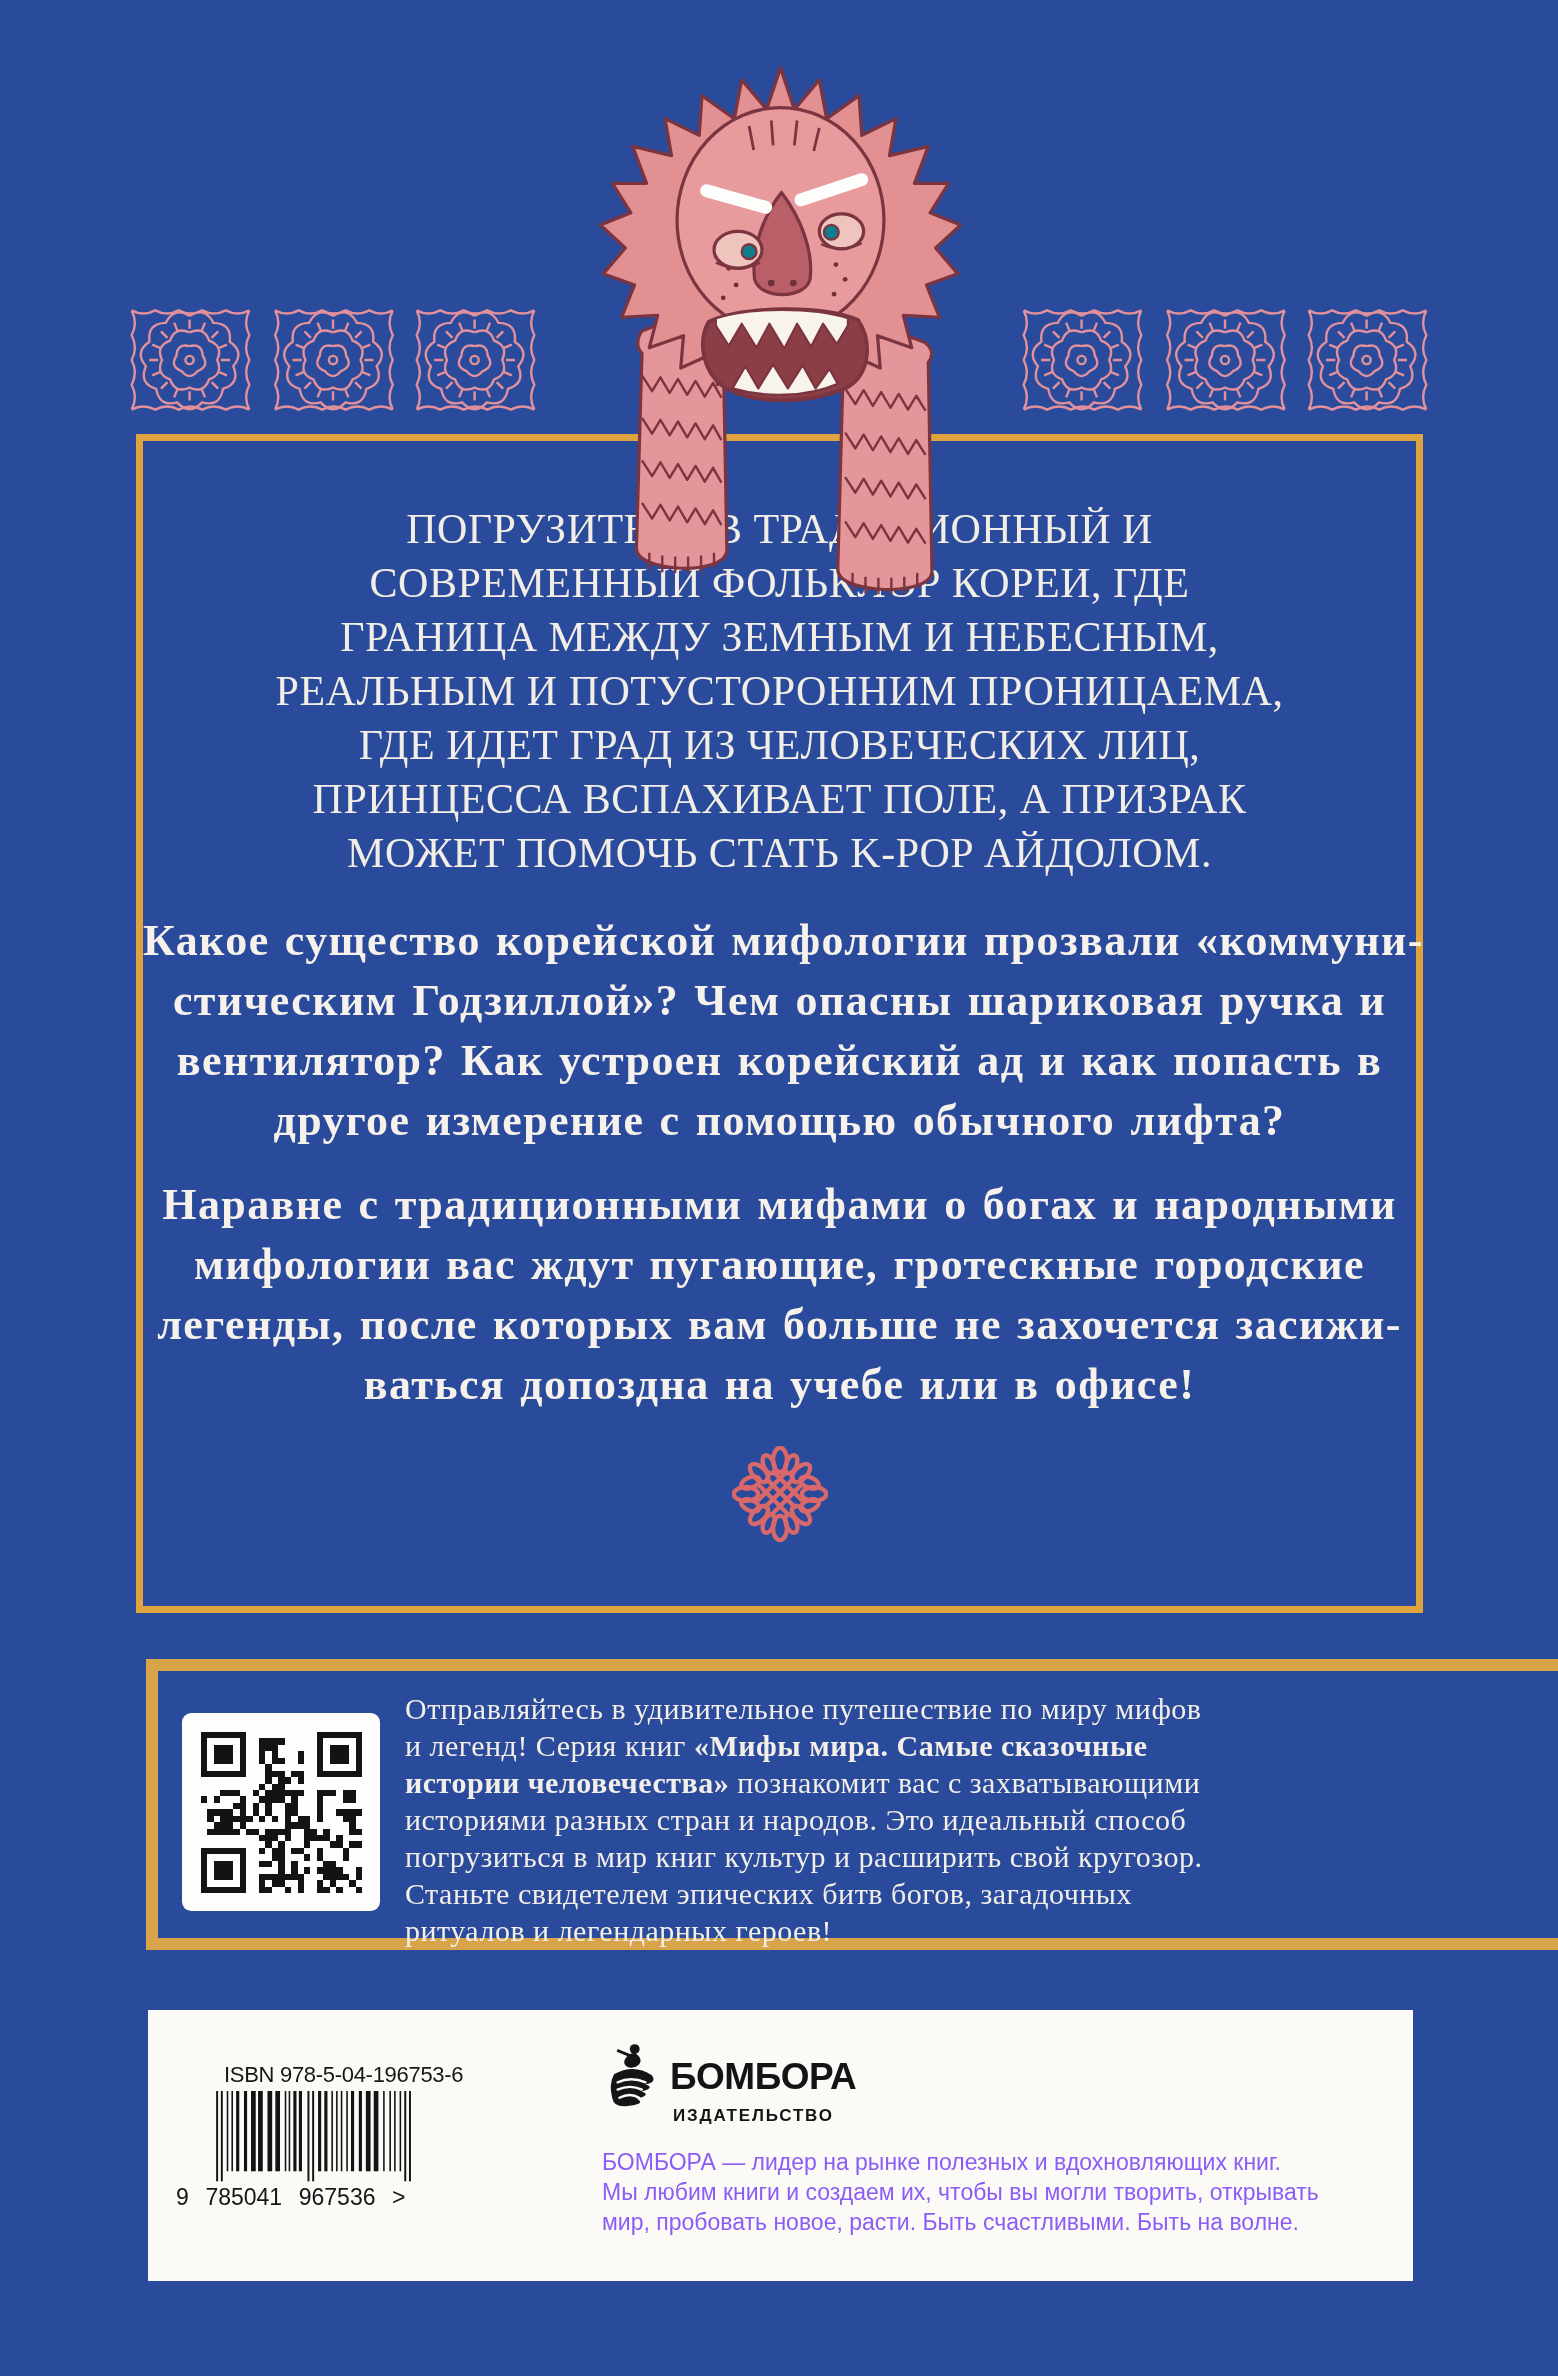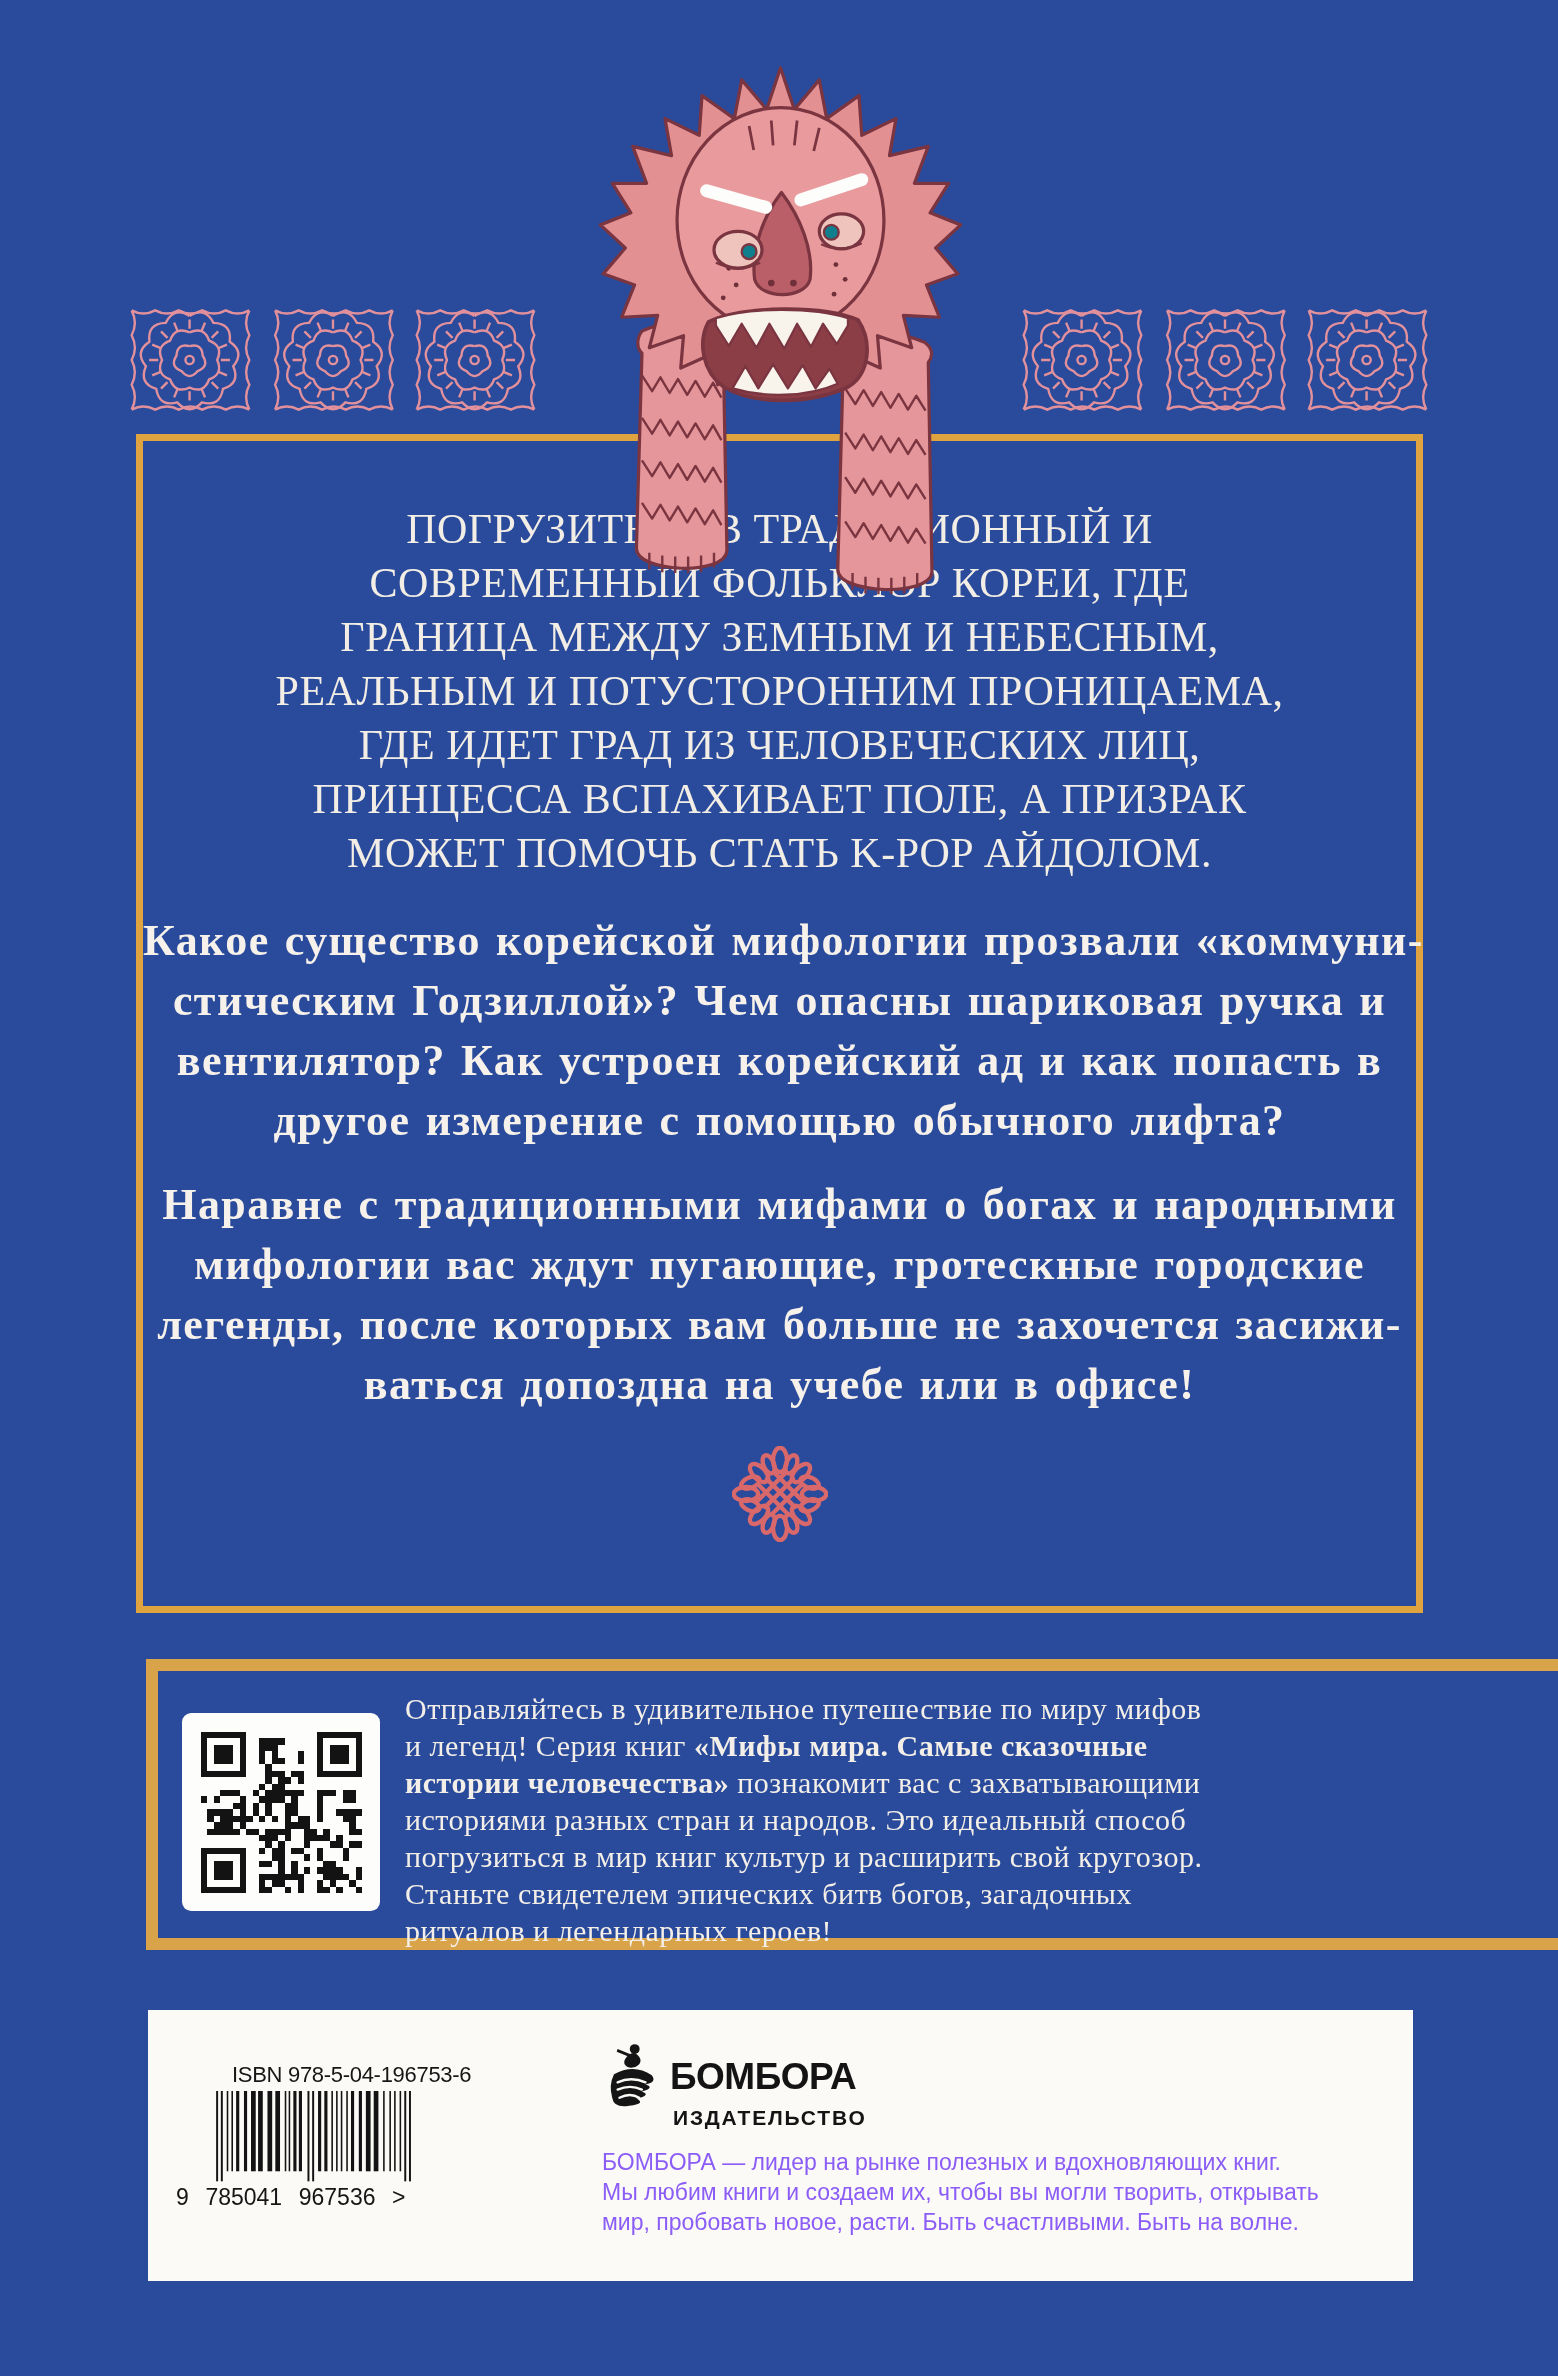--- a/index.html
+++ b/index.html
@@ -30,30 +30,30 @@
   .box2{position:absolute;left:146px;top:1659px;width:1480px;height:291px;
         border:12px solid var(--gold2);box-sizing:border-box;}
   .qr{position:absolute;left:24px;top:42px;width:198px;height:198px;background:#fdfdfb;
       border-radius:9.2px;}
   .qr svg{position:absolute;left:18.5px;top:18.5px;width:161px;height:161px;}
   .b2text{position:absolute;left:247px;top:18.5px;width:988px;}
   .b2l{font-size:30px;line-height:37px;color:#f3efe8;letter-spacing:0.5px;white-space:nowrap;}
   .b2l strong{font-weight:bold;}
 
   .band{position:absolute;left:148px;top:2010px;width:1265px;height:271px;background:var(--paper);}
-  .isbn{position:absolute;left:84px;top:52px;font-family:"Liberation Sans",sans-serif;
+  .isbn{position:absolute;left:76px;top:52px;font-family:"Liberation Sans",sans-serif;
         font-size:22px;letter-spacing:-0.3px;color:var(--ink);}
   .barcode{position:absolute;left:65px;top:81px;width:205px;height:92px;}
   .bcdigits{position:absolute;left:28px;top:174px;width:277px;display:flex;gap:16.6px;
             font-family:"Liberation Sans",sans-serif;font-size:23px;color:var(--ink);}
   .blogo{position:absolute;left:457px;top:31px;width:54px;height:81px;}
   .bname{position:absolute;left:522px;top:46px;font-family:"Liberation Sans",sans-serif;
          font-weight:bold;font-size:37px;letter-spacing:-0.5px;color:#141414;}
   .bsub{position:absolute;left:525px;top:96px;font-family:"Liberation Sans",sans-serif;
-        font-weight:bold;font-size:21px;letter-spacing:1.8px;color:#141414;}
+        font-weight:bold;font-size:17px;letter-spacing:1.8px;color:#141414;}
   .btext{position:absolute;left:454px;top:137px;width:748px;font-family:"Liberation Sans",sans-serif;
          font-size:23px;line-height:30px;color:#8b5cf6;}
 </style>
 </head>
 <body>
 
 <div id="page">
 
   <svg class="floral left" viewBox="0 0 462 124" aria-hidden="true">
       <defs>

